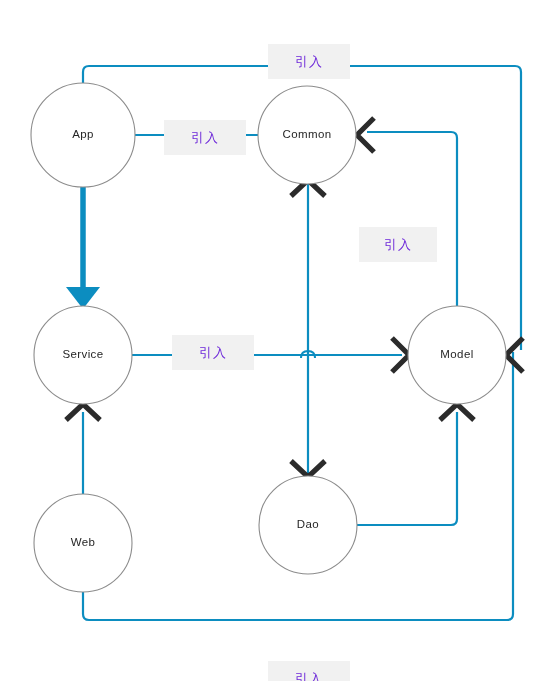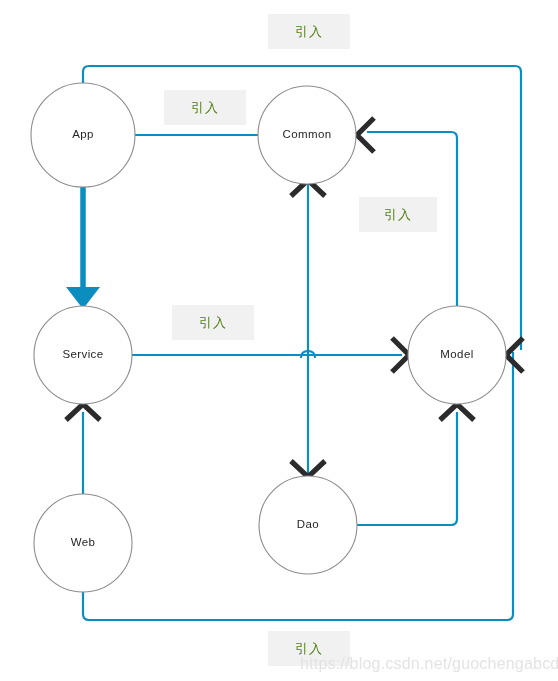--- a/index.html
+++ b/index.html
@@ -64,28 +64,29 @@
     stroke: none;
   }
   .jump-mark {
     fill: none;
     stroke: #0c8dc0;
     stroke-width: 2.0;
   }
   .edge-label-box {
     position: absolute;
     background: #f1f1f1;
-    color: #4d7c0f;
+    color: #6d28d9;
     font-family: "Liberation Sans", "DejaVu Sans", sans-serif;
     font-size: 13px;
     display: flex;
     align-items: center;
     justify-content: center;
     letter-spacing: 1px;
     user-select: none;
+    margin-top: 30px;
   }
   #watermark {
     position: absolute;
     left: 300px;
     top: 655px;
     font-family: "Liberation Sans", "DejaVu Sans", sans-serif;
     font-size: 16px;
     color: #e3e3e3;
     white-space: nowrap;
     letter-spacing: 0.2px;
@@ -178,14 +179,13 @@
   <div class="edge-label-box" style="left:268px; top:14px; width:82px; height:35px;">引入</div>
 
   <div class="edge-label-box" style="left:164px; top:90px; width:82px; height:35px;">引入</div>
 
   <div class="edge-label-box" style="left:359px; top:197px; width:78px; height:35px;">引入</div>
 
   <div class="edge-label-box" style="left:172px; top:305px; width:82px; height:35px;">引入</div>
 
   <div class="edge-label-box" style="left:268px; top:631px; width:82px; height:35px;">引入</div>
 
-  <div id="watermark">https://blog.csdn.net/guochengabcd</div>
 </div>
 
 </body></html>

